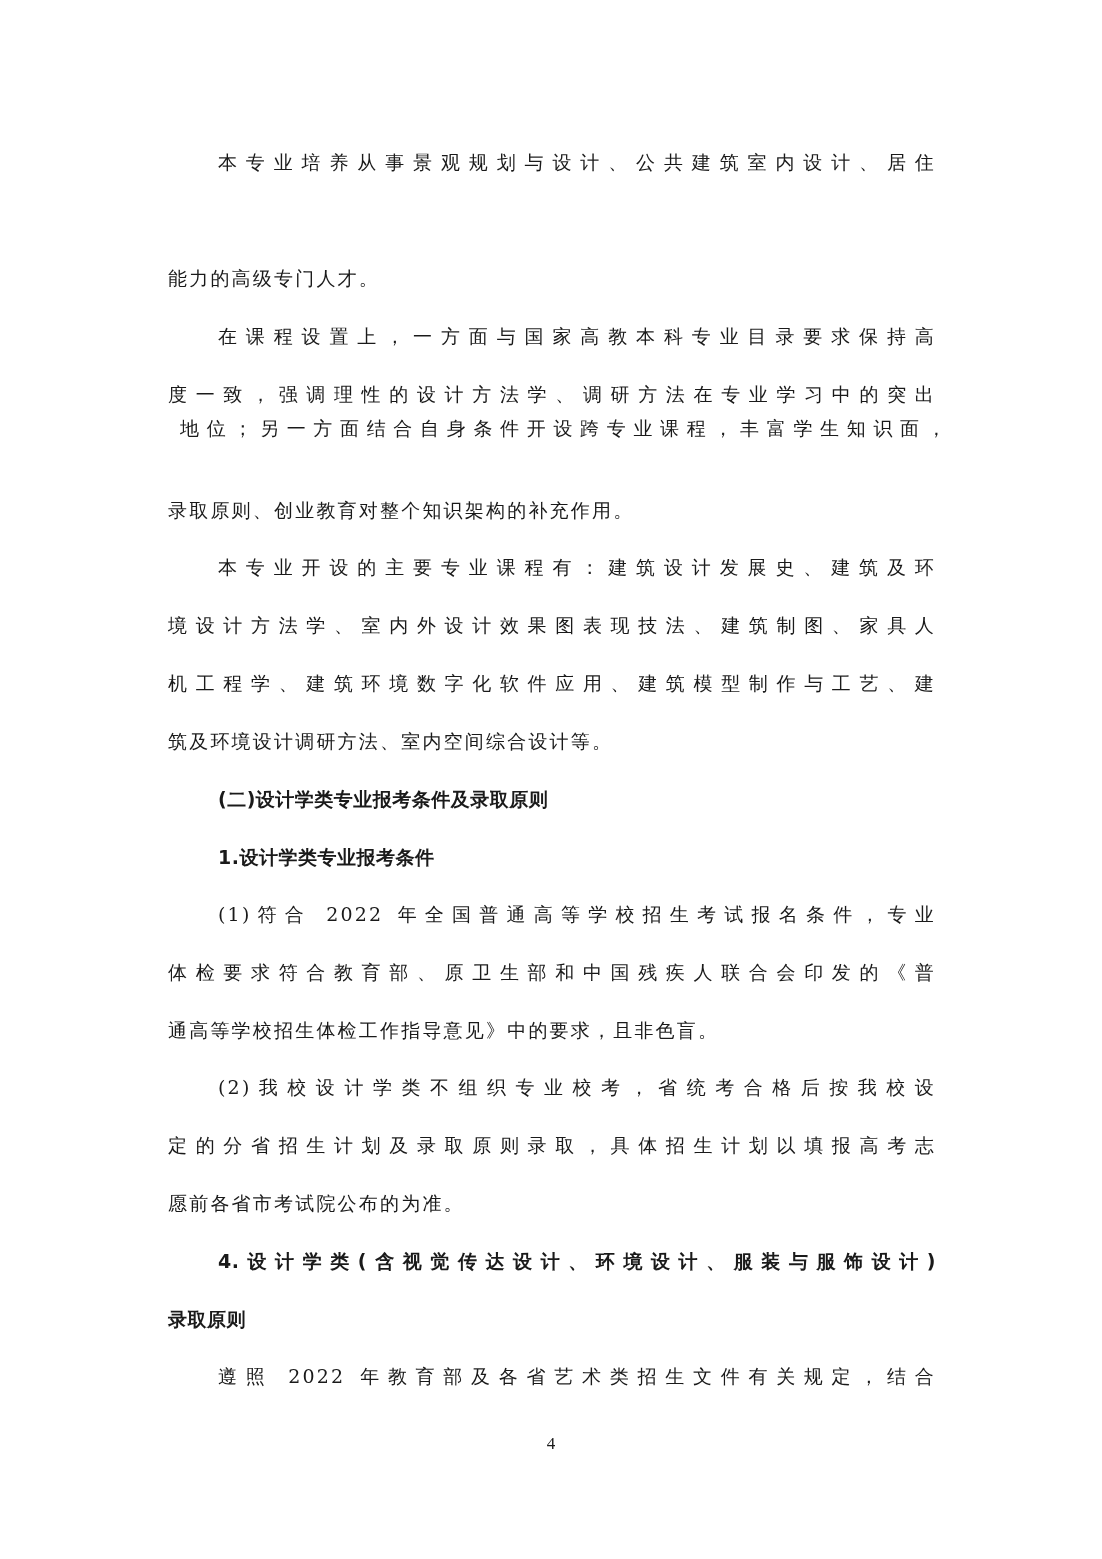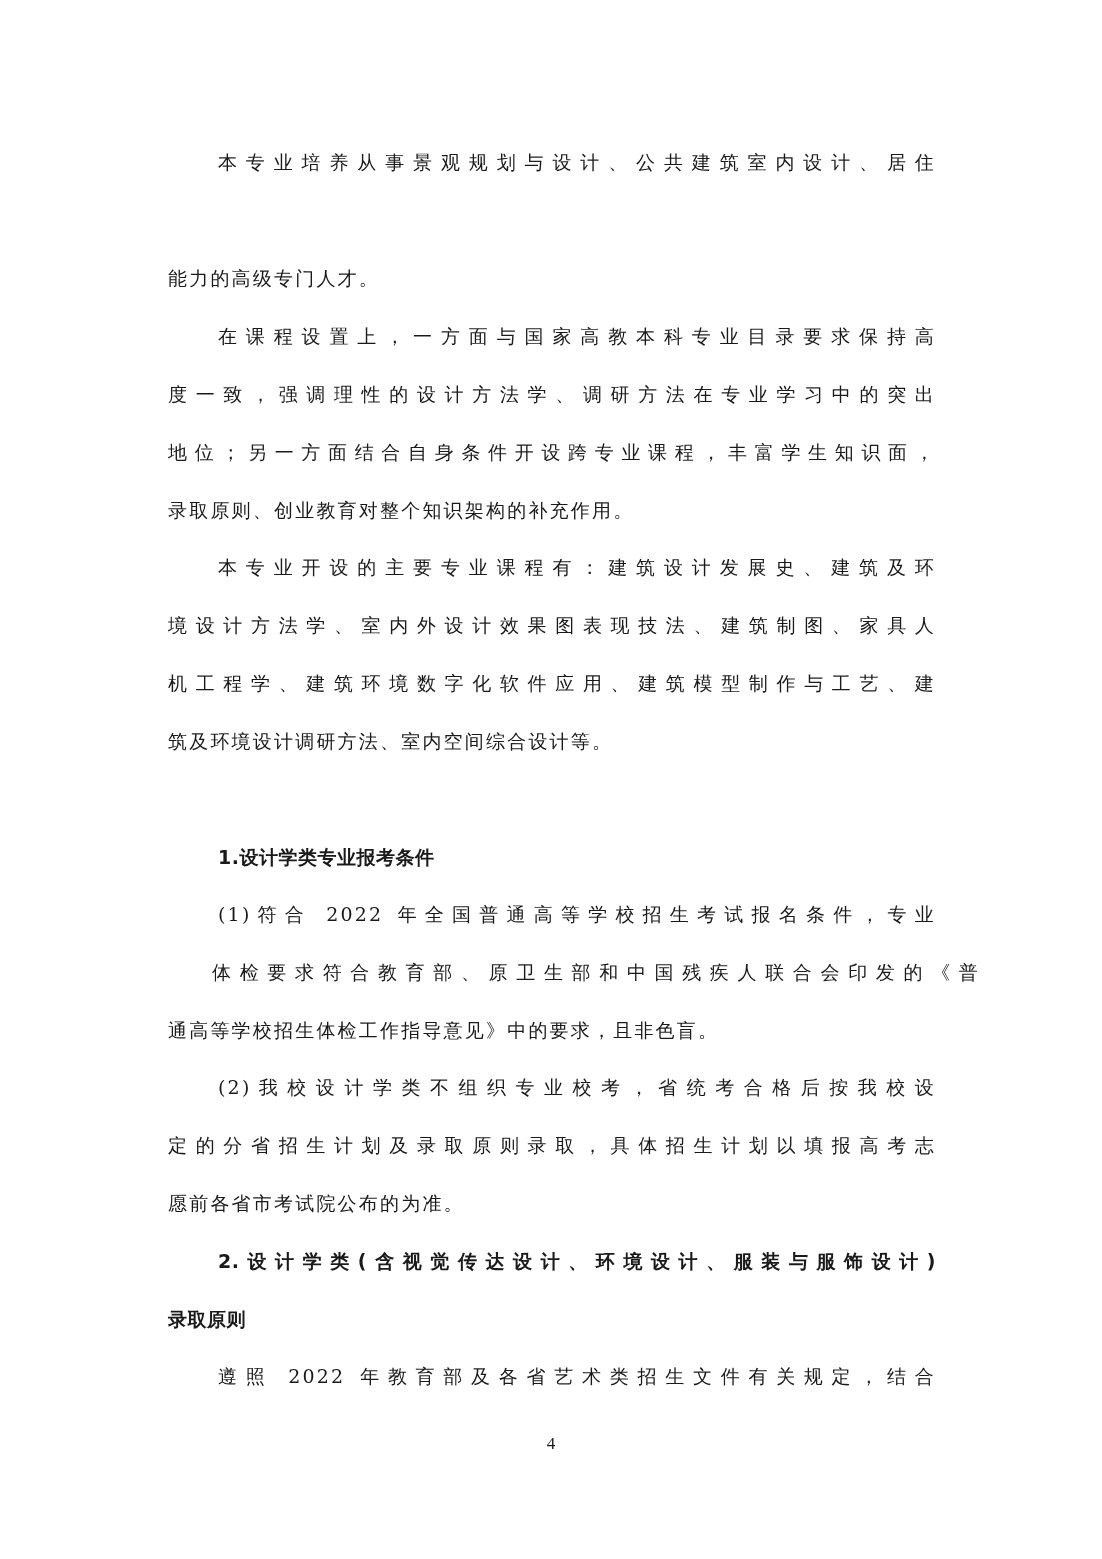--- a/index.html
+++ b/index.html
@@ -61,38 +61,39 @@
 </head>
 <body>
 
 <div class="page">
 
   <div class="line first" style="top:145px;">本专业培养从事景观规划与设计、公共建筑室内设计、居住</div>
   <div class="line last" style="top:261px;">能力的高级专门人才。</div>
 
   <div class="line first" style="top:319px;">在课程设置上，一方面与国家高教本科专业目录要求保持高</div>
   <div class="line" style="top:377px;">度一致，强调理性的设计方法学、调研方法在专业学习中的突出</div>
-  <div class="line" style="top:435px;">地位；另一方面结合自身条件开设跨专业课程，丰富学生知识面，</div>
+  <div class="line" style="top:411px;margin-left:12px;">地位；另一方面结合自身条件开设跨专业课程，丰富学生知识面，</div>
   <div class="line last" style="top:493px;">录取原则、创业教育对整个知识架构的补充作用。</div>
 
   <div class="line first" style="top:550px;">本专业开设的主要专业课程有：建筑设计发展史、建筑及环</div>
   <div class="line" style="top:608px;">境设计方法学、室内外设计效果图表现技法、建筑制图、家具人</div>
   <div class="line" style="top:666px;">机工程学、建筑环境数字化软件应用、建筑模型制作与工艺、建</div>
   <div class="line last" style="top:724px;">筑及环境设计调研方法、室内空间综合设计等。</div>
 
+  <div class="line first last bold" style="top:782px;">(二)设计学类专业报考条件及录取原则</div>
 
   <div class="line first last bold" style="top:840px;">1.设计学类专业报考条件</div>
 
   <div class="line first" style="top:897px;">(1)符合 2022 年全国普通高等学校招生考试报名条件，专业</div>
-  <div class="line" style="top:955px;margin-left:44px;">体检要求符合教育部、原卫生部和中国残疾人联合会印发的《普</div>
+  <div class="line" style="top:955px;">体检要求符合教育部、原卫生部和中国残疾人联合会印发的《普</div>
   <div class="line last" style="top:1013px;">通高等学校招生体检工作指导意见》中的要求，且非色盲。</div>
 
   <div class="line first" style="top:1070px;">(2)我校设计学类不组织专业校考，省统考合格后按我校设</div>
   <div class="line" style="top:1128px;">定的分省招生计划及录取原则录取，具体招生计划以填报高考志</div>
   <div class="line last" style="top:1186px;">愿前各省市考试院公布的为准。</div>
 
-  <div class="line first bold" style="top:1244px;">2.设计学类(含视觉传达设计、环境设计、服装与服饰设计)</div>
+  <div class="line first bold" style="top:1244px;">4.设计学类(含视觉传达设计、环境设计、服装与服饰设计)</div>
   <div class="line last bold" style="top:1302px;">录取原则</div>
 
   <div class="line first" style="top:1359px;">遵照 2022 年教育部及各省艺术类招生文件有关规定，结合</div>
 
   <div class="page-number">4</div>
 </div>
 
 </body></html>

